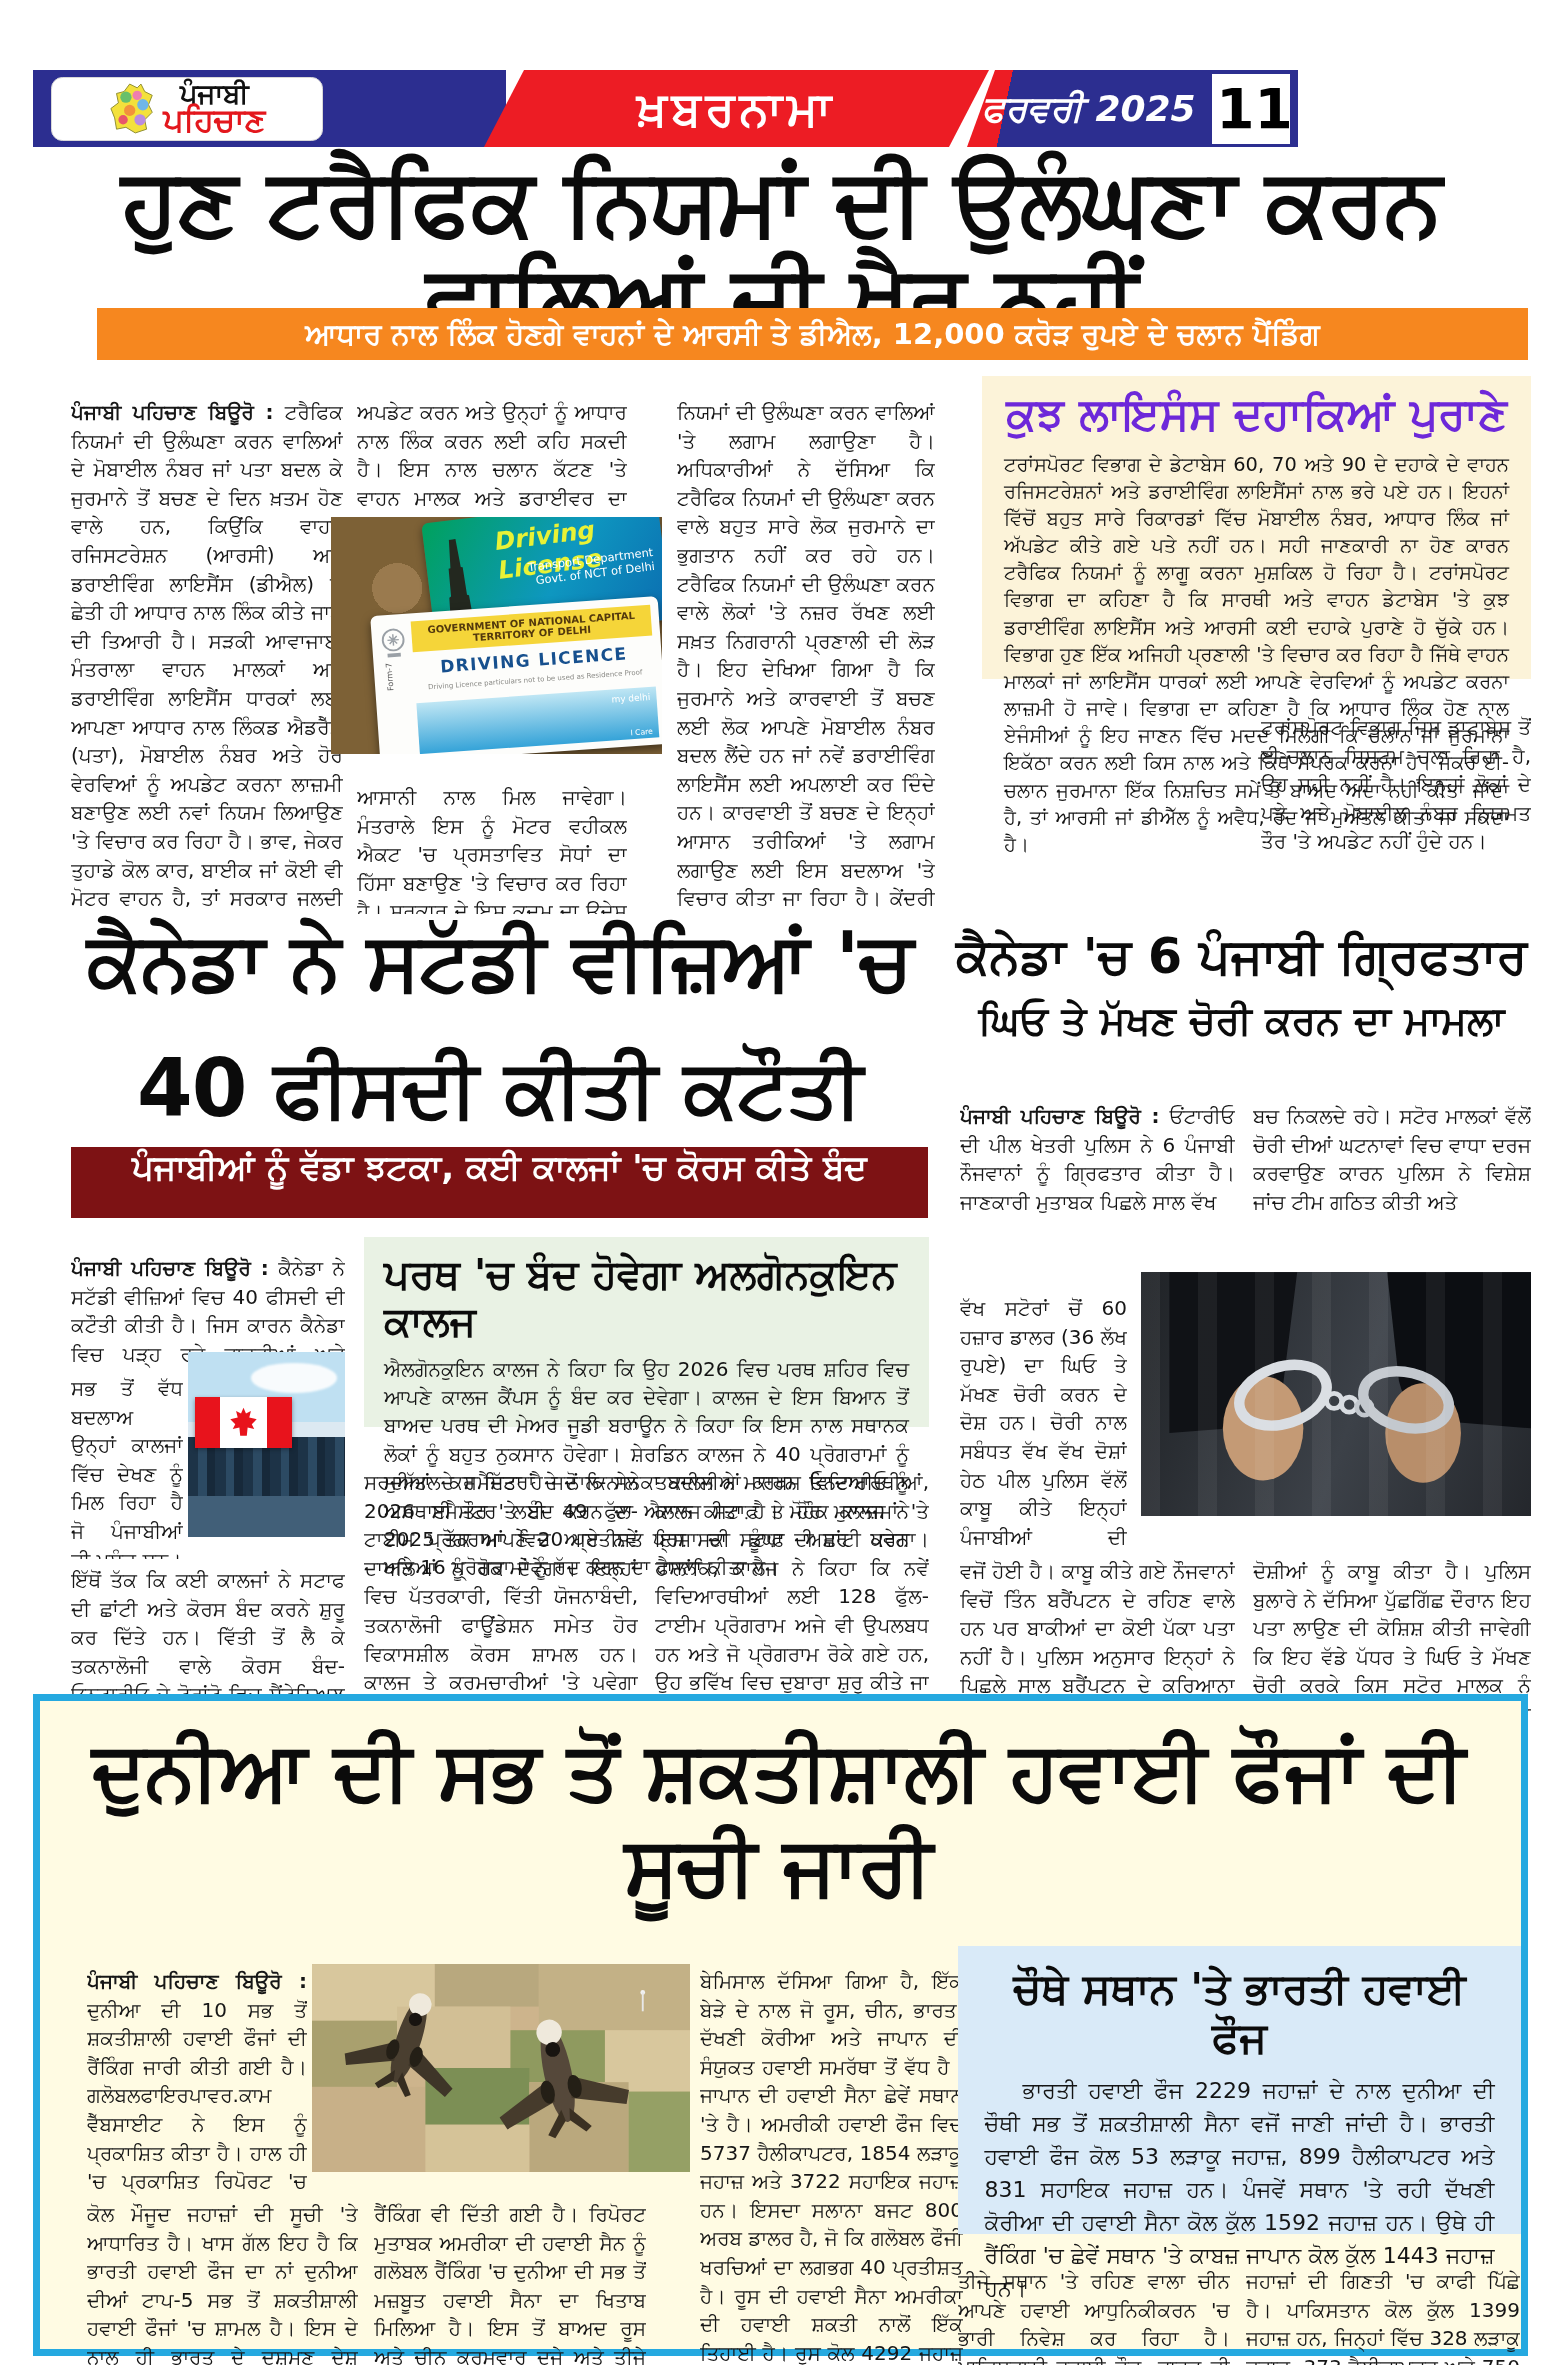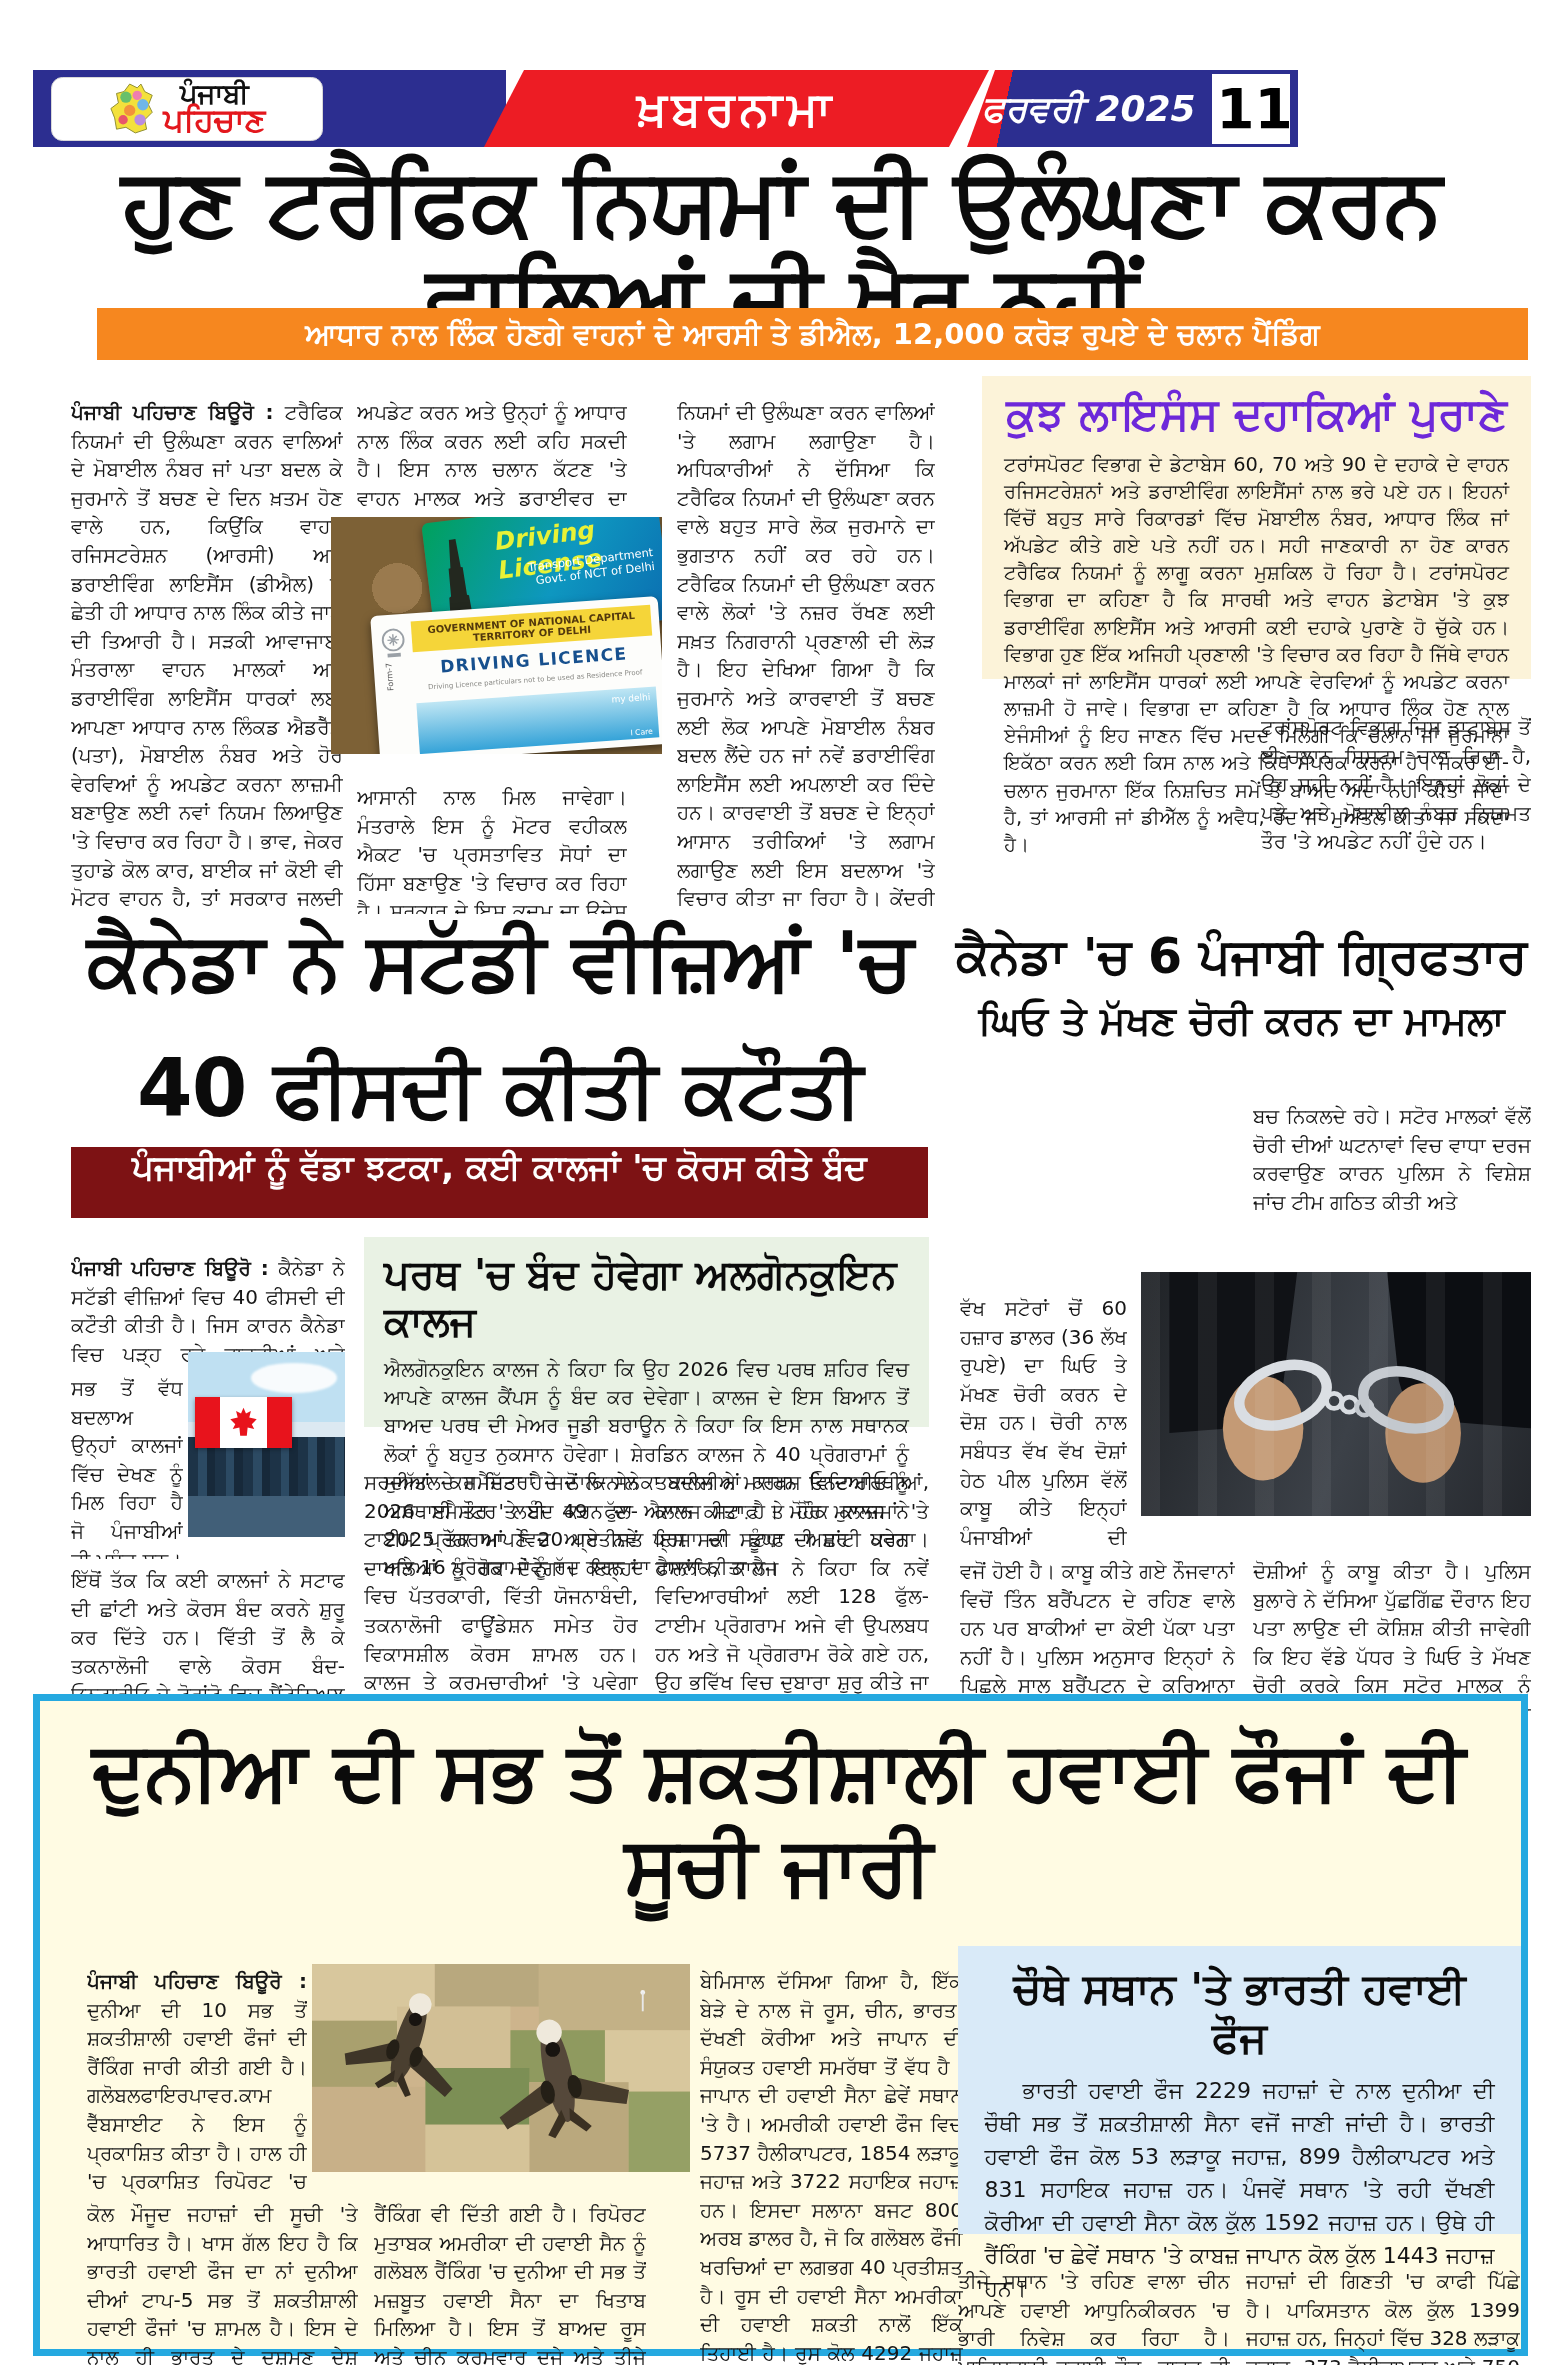--- a/index.html
+++ b/index.html
@@ -205,20 +205,21 @@
   <p class="col" style="left:71px;top:1546px;width:274px;height:140px;">ਇੱਥੋਂ ਤੱਕ ਕਿ ਕਈ ਕਾਲਜਾਂ ਨੇ ਸਟਾਫ ਦੀ ਛਾਂਟੀ ਅਤੇ ਕੋਰਸ ਬੰਦ ਕਰਨੇ ਸ਼ੁਰੂ ਕਰ ਦਿੱਤੇ ਹਨ। ਵਿੱਤੀ ਤੋਂ ਲੈ ਕੇ ਤਕਨਾਲੋਜੀ ਵਾਲੇ ਕੋਰਸ ਬੰਦ-ਓਨਟਾਰੀਓ ਦੇ ਟੋਰਾਂਟੋ ਵਿਚ ਸੈਂਟੇਨਿਅਲ ਕਾਲਜ ਨੇ ਐਲਾਨ ਕੀਤਾ ਹੈ ਕਿ ਇਹ 2025 ਦੇ ਗਰਮੀਆਂ ਅਤੇ</p>
 
   <aside class="green-box">
     <h2 class="green-title">ਪਰਥ 'ਚ ਬੰਦ ਹੋਵੇਗਾ ਅਲਗੋਨਕੁਇਨ ਕਾਲਜ</h2>
     <p class="green-body" style="margin:0;">ਐਲਗੋਨਕੁਇਨ ਕਾਲਜ ਨੇ ਕਿਹਾ ਕਿ ਉਹ 2026 ਵਿਚ ਪਰਥ ਸ਼ਹਿਰ ਵਿਚ ਆਪਣੇ ਕਾਲਜ ਕੈਂਪਸ ਨੂੰ ਬੰਦ ਕਰ ਦੇਵੇਗਾ। ਕਾਲਜ ਦੇ ਇਸ ਬਿਆਨ ਤੋਂ ਬਾਅਦ ਪਰਥ ਦੀ ਮੇਅਰ ਜੂਡੀ ਬਰਾਊਨ ਨੇ ਕਿਹਾ ਕਿ ਇਸ ਨਾਲ ਸਥਾਨਕ ਲੋਕਾਂ ਨੂੰ ਬਹੁਤ ਨੁਕਸਾਨ ਹੋਵੇਗਾ। ਸ਼ੇਰਡਿਨ ਕਾਲਜ ਨੇ 40 ਪ੍ਰੋਗਰਾਮਾਂ ਨੂੰ ਮੁਅੱਤਲ ਕਰ ਦਿੱਤਾ ਹੈ ਜਦੋਂ ਕਿ ਸੇਨੇਕਾ ਕਾਲਜ ਨੇ ਮਾਰਖਮ ਓਨਟਾਰੀਓ ਨੂੰ ਅਸਥਾਈ ਤੌਰ 'ਤੇ ਬੰਦ ਕਰਨ ਦਾ ਐਲਾਨ ਕੀਤਾ ਹੈ। ਮੋਹੌਕ ਕਾਲਜ ਨੇ 2025 ਤੱਕ ਆਪਣੇ 20 ਪ੍ਰਤੀਸ਼ਤ ਪ੍ਰਸ਼ਾਸਕੀ ਸਟਾਫ਼ ਦੀ ਛਾਂਟੀ ਕਰਨ ਅਤੇ 16 ਪ੍ਰੋਗਰਾਮਾਂ ਨੂੰ ਰੱਦ ਕਰਨ ਦਾ ਫੈਸਲਾ ਕੀਤਾ ਹੈ।</p>
   </aside>
 
   <p class="col" style="left:364px;top:1448px;width:274px;height:238px;">ਸਰਦੀਆਂ ਦੇ ਸਮੈਸਟਰਾਂ ਦੇ ਨਾਲ-ਨਾਲ 2026 ਸਮੈਸਟਰ ਲਈ 49 ਫੁੱਲ-ਟਾਈਮ ਪ੍ਰੋਗਰਾਮਾਂ ਵਿਚ ਆਏ ਨਵੇਂ ਦਾਖਲਿਆਂ ਨੂੰ ਰੋਕ ਦੇਵੇਗਾ। ਇਨ੍ਹਾਂ ਵਿਚ ਪੱਤਰਕਾਰੀ, ਵਿੱਤੀ ਯੋਜਨਾਬੰਦੀ, ਤਕਨਾਲੋਜੀ ਫਾਊਂਡੇਸ਼ਨ ਸਮੇਤ ਹੋਰ ਵਿਕਾਸਸ਼ੀਲ ਕੋਰਸ ਸ਼ਾਮਲ ਹਨ। ਕਾਲਜ ਤੇ ਕਰਮਚਾਰੀਆਂ 'ਤੇ ਪਵੇਗਾ ਪ੍ਰਭਾਵ-ਕਾਲਜ ਦੀਆਂ ਇਨ੍ਹਾਂ</p>
   <p class="col" style="left:655px;top:1448px;width:274px;height:238px;">ਤਬਦੀਲੀਆਂ ਕਾਰਨ ਵਿਦਿਆਰਥੀਆਂ, ਕਾਲਜ ਸਟਾਫ਼ ਤੇ ਹੋਰ ਮੁਲਾਜ਼ਮਾਂ 'ਤੇ ਇਸ ਦਾ ਡੂੰਘਾ ਅਸਰ ਪਵੇਗਾ। ਹਾਲਾਂਕਿ, ਕਾਲਜ ਨੇ ਕਿਹਾ ਕਿ ਨਵੇਂ ਵਿਦਿਆਰਥੀਆਂ ਲਈ 128 ਫੁੱਲ-ਟਾਈਮ ਪ੍ਰੋਗਰਾਮ ਅਜੇ ਵੀ ਉਪਲਬਧ ਹਨ ਅਤੇ ਜੋ ਪ੍ਰੋਗਰਾਮ ਰੋਕੇ ਗਏ ਹਨ, ਉਹ ਭਵਿੱਖ ਵਿਚ ਦੁਬਾਰਾ ਸ਼ੁਰੂ ਕੀਤੇ ਜਾ ਸਕਦੇ ਹਨ।</p>
 
+  <p class="col" style="left:960px;top:1082px;width:275px;height:185px;"><b class="byline">ਪੰਜਾਬੀ ਪਹਿਚਾਣ ਬਿਊਰੋ :</b> <span>ਓਂਟਾਰੀਓ ਦੀ ਪੀਲ ਖੇਤਰੀ ਪੁਲਿਸ ਨੇ 6 ਪੰਜਾਬੀ ਨੌਜਵਾਨਾਂ ਨੂੰ ਗ੍ਰਿਫਤਾਰ ਕੀਤਾ ਹੈ। ਜਾਣਕਾਰੀ ਮੁਤਾਬਕ ਪਿਛਲੇ ਸਾਲ ਵੱਖ</span></p>
   <p class="col" style="left:1253px;top:1082px;width:278px;height:185px;">ਬਚ ਨਿਕਲਦੇ ਰਹੇ। ਸਟੋਰ ਮਾਲਕਾਂ ਵੱਲੋਂ ਚੋਰੀ ਦੀਆਂ ਘਟਨਾਵਾਂ ਵਿਚ ਵਾਧਾ ਦਰਜ ਕਰਵਾਉਣ ਕਾਰਨ ਪੁਲਿਸ ਨੇ ਵਿਸ਼ੇਸ਼ ਜਾਂਚ ਟੀਮ ਗਠਿਤ ਕੀਤੀ ਅਤੇ</p>
 
   <div class="photo ph-cuffs">
     <div class="cuff-bars"></div>
     <svg width="390" height="244" viewBox="0 0 824 515">
       <path d="M60 0 H330 L300 240 Q280 320 190 330 L60 340 Z" fill="#101216"></path>
       <path d="M824 0 H520 L545 230 Q560 300 640 315 L824 330 Z" fill="#0c0e12"></path>
       <ellipse cx="258" cy="330" rx="85" ry="110" fill="#c49a75"></ellipse>
       <ellipse cx="596" cy="340" rx="80" ry="105" fill="#b88e6a"></ellipse>
       <ellipse cx="300" cy="260" rx="95" ry="60" fill="none" stroke="#d9dde2" stroke-width="22" transform="rotate(-18 300 260)"></ellipse>

